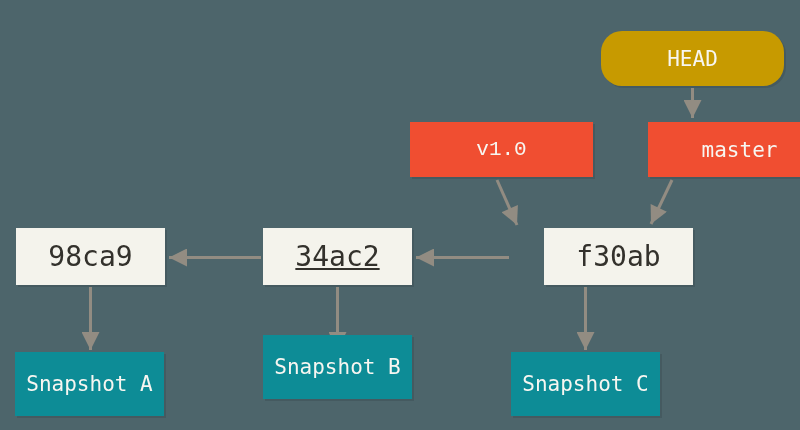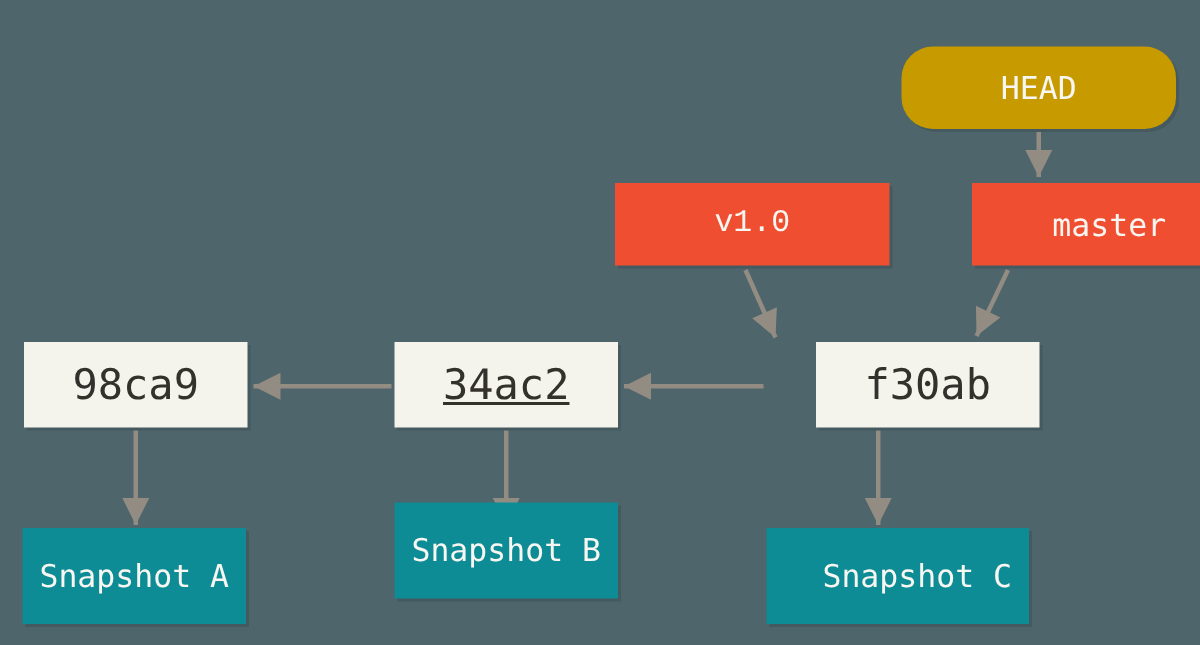--- a/index.html
+++ b/index.html
@@ -55,21 +55,21 @@
   .node-f30ab { left: 511px; top: 228px; margin-left: 33px; }
   .snapshot {
     width: 149px;
     height: 64px;
     background: var(--snapshot-bg);
     color: var(--light-text);
     font-size: 21px;
   }
   .node-snap-a { left: 15px;  top: 352px; }
   .node-snap-b { left: 263px; top: 335px; }
-  .node-snap-c { left: 511px; top: 352px; padding-left: 26px; }
+  .node-snap-c { left: 511px; top: 352px; }
   .arrow-line {
     stroke: var(--arrow, #928c82);
     stroke-width: 3;
     fill: none;
   }
 </style>
 </head>
 <body>
 
 <div class="canvas">

